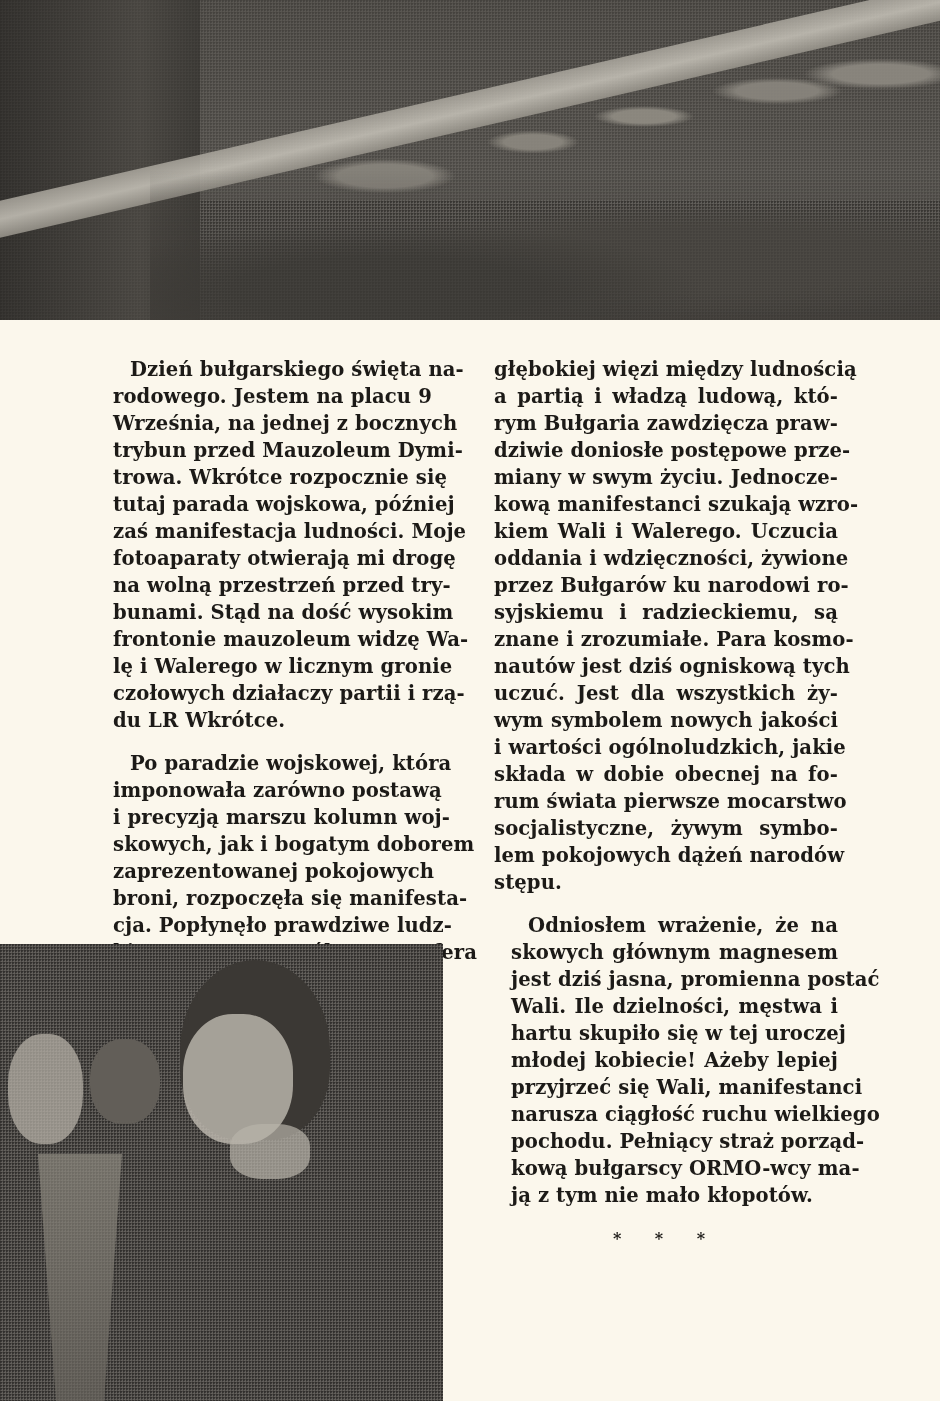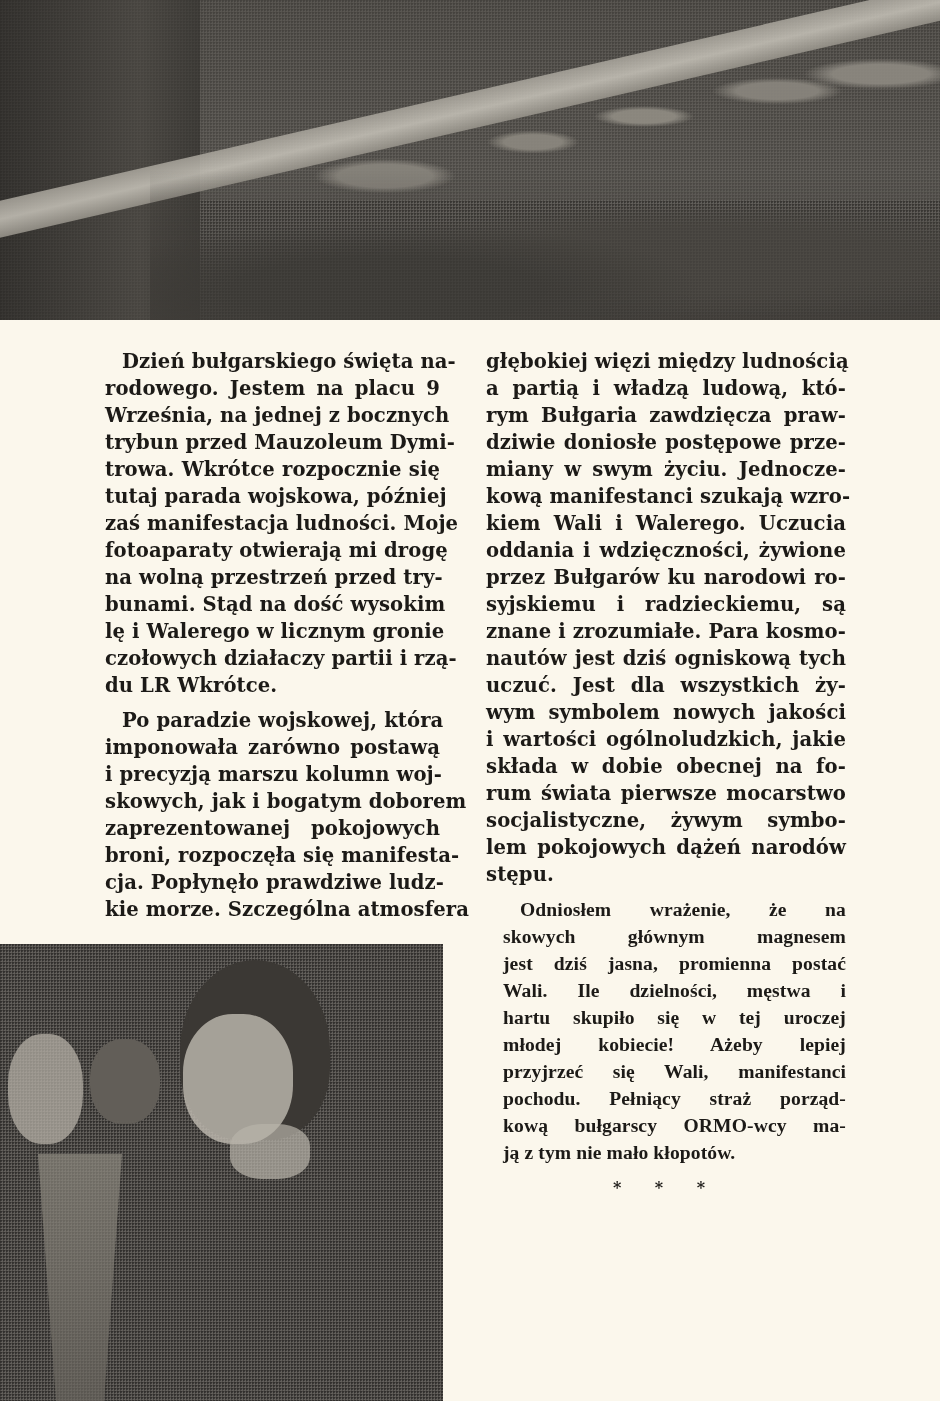--- a/index.html
+++ b/index.html
@@ -46,23 +46,23 @@
   #photo-bottom .coat1 { position:absolute; left:20px; top:210px; width:120px; height:247px; background:linear-gradient(180deg,#8d897f,#6a665f); opacity:.7; clip-path: polygon(15% 0,85% 0,70% 100%,30% 100%); }
   #photo-bottom .mid { position:absolute; left:90px; top:95px; width:70px; height:85px; border-radius:45%; background:#625e58; }
 
   .col {
     position: absolute; top: 340px;
     font-weight: bold; font-size: 19.6px; line-height: 27px;
     text-align: justify; letter-spacing: 0.1px;
   }
   #col-left { left: 80px; width: 368px; }
   #col-right { left: 478px; width: 376px; }
-  .col p { margin: 8px; }
+  .col p { margin: 16px; }
   .col p.indent { text-indent: 17px; }
-  .col p.space-before { margin-top: 6px; font-family: Liberation Serif, serif; }
+  .col p.space-before { margin-top: 6px; }
   .line { display:block; text-align: justify; text-align-last: justify; white-space: nowrap; }
   .line.last { text-align-last: left; }
   .stars { text-align:center; margin-top: 8px; letter-spacing: 14px; font-size: 16px; }
 </style>
 </head>
 <body>
 
 <div id="photo-top" class="photo">
   <div class="tree"></div>
   <div class="wall"></div>
@@ -76,20 +76,21 @@
       <span class="line" style="padding-left: 17px;">Dzień bułgarskiego święta na-</span>
       <span class="line">rodowego. Jestem na placu 9</span>
       <span class="line">Września, na jednej z bocznych</span>
       <span class="line">trybun przed Mauzoleum Dymi-</span>
       <span class="line">trowa. Wkrótce rozpocznie się</span>
       <span class="line">tutaj parada wojskowa, później</span>
       <span class="line">zaś manifestacja ludności. Moje</span>
       <span class="line">fotoaparaty otwierają mi drogę</span>
       <span class="line">na wolną przestrzeń przed try-</span>
       <span class="line">bunami. Stąd na dość wysokim</span>
+      <span class="line">frontonie mauzoleum widzę Wa-</span>
       <span class="line">lę i Walerego w licznym gronie</span>
       <span class="line">czołowych działaczy partii i rzą-</span>
       <span class="line last">du LR Wkrótce.</span>
     </p>
   <p class="indent" id="l-p2">
       <span class="line" style="padding-left: 17px;">Po paradzie wojskowej, która</span>
       <span class="line">imponowała zarówno postawą</span>
       <span class="line">i precyzją marszu kolumn woj-</span>
       <span class="line">skowych, jak i bogatym doborem</span>
       <span class="line">zaprezentowanej pokojowych</span>
@@ -123,20 +124,21 @@
       <span class="line last">stępu.</span>
     </p>
   <p class="indent space-before" id="r-p2">
       <span class="line" style="padding-left: 17px;">Odniosłem wrażenie, że na</span>
       <span class="line">skowych głównym magnesem</span>
       <span class="line">jest dziś jasna, promienna postać</span>
       <span class="line">Wali. Ile dzielności, męstwa i</span>
       <span class="line">hartu skupiło się w tej uroczej</span>
       <span class="line">młodej kobiecie! Ażeby lepiej</span>
       <span class="line">przyjrzeć się Wali, manifestanci</span>
+      <span class="line">narusza ciągłość ruchu wielkiego</span>
       <span class="line">pochodu. Pełniący straż porząd-</span>
       <span class="line">kową bułgarscy ORMO-wcy ma-</span>
       <span class="line last">ją z tym nie mało kłopotów.</span>
     </p>
   <div class="stars">* * *</div>
 </div>
 
 <div id="photo-bottom" class="photo">
   <div class="coat1"></div>
   <div class="face1"></div>

